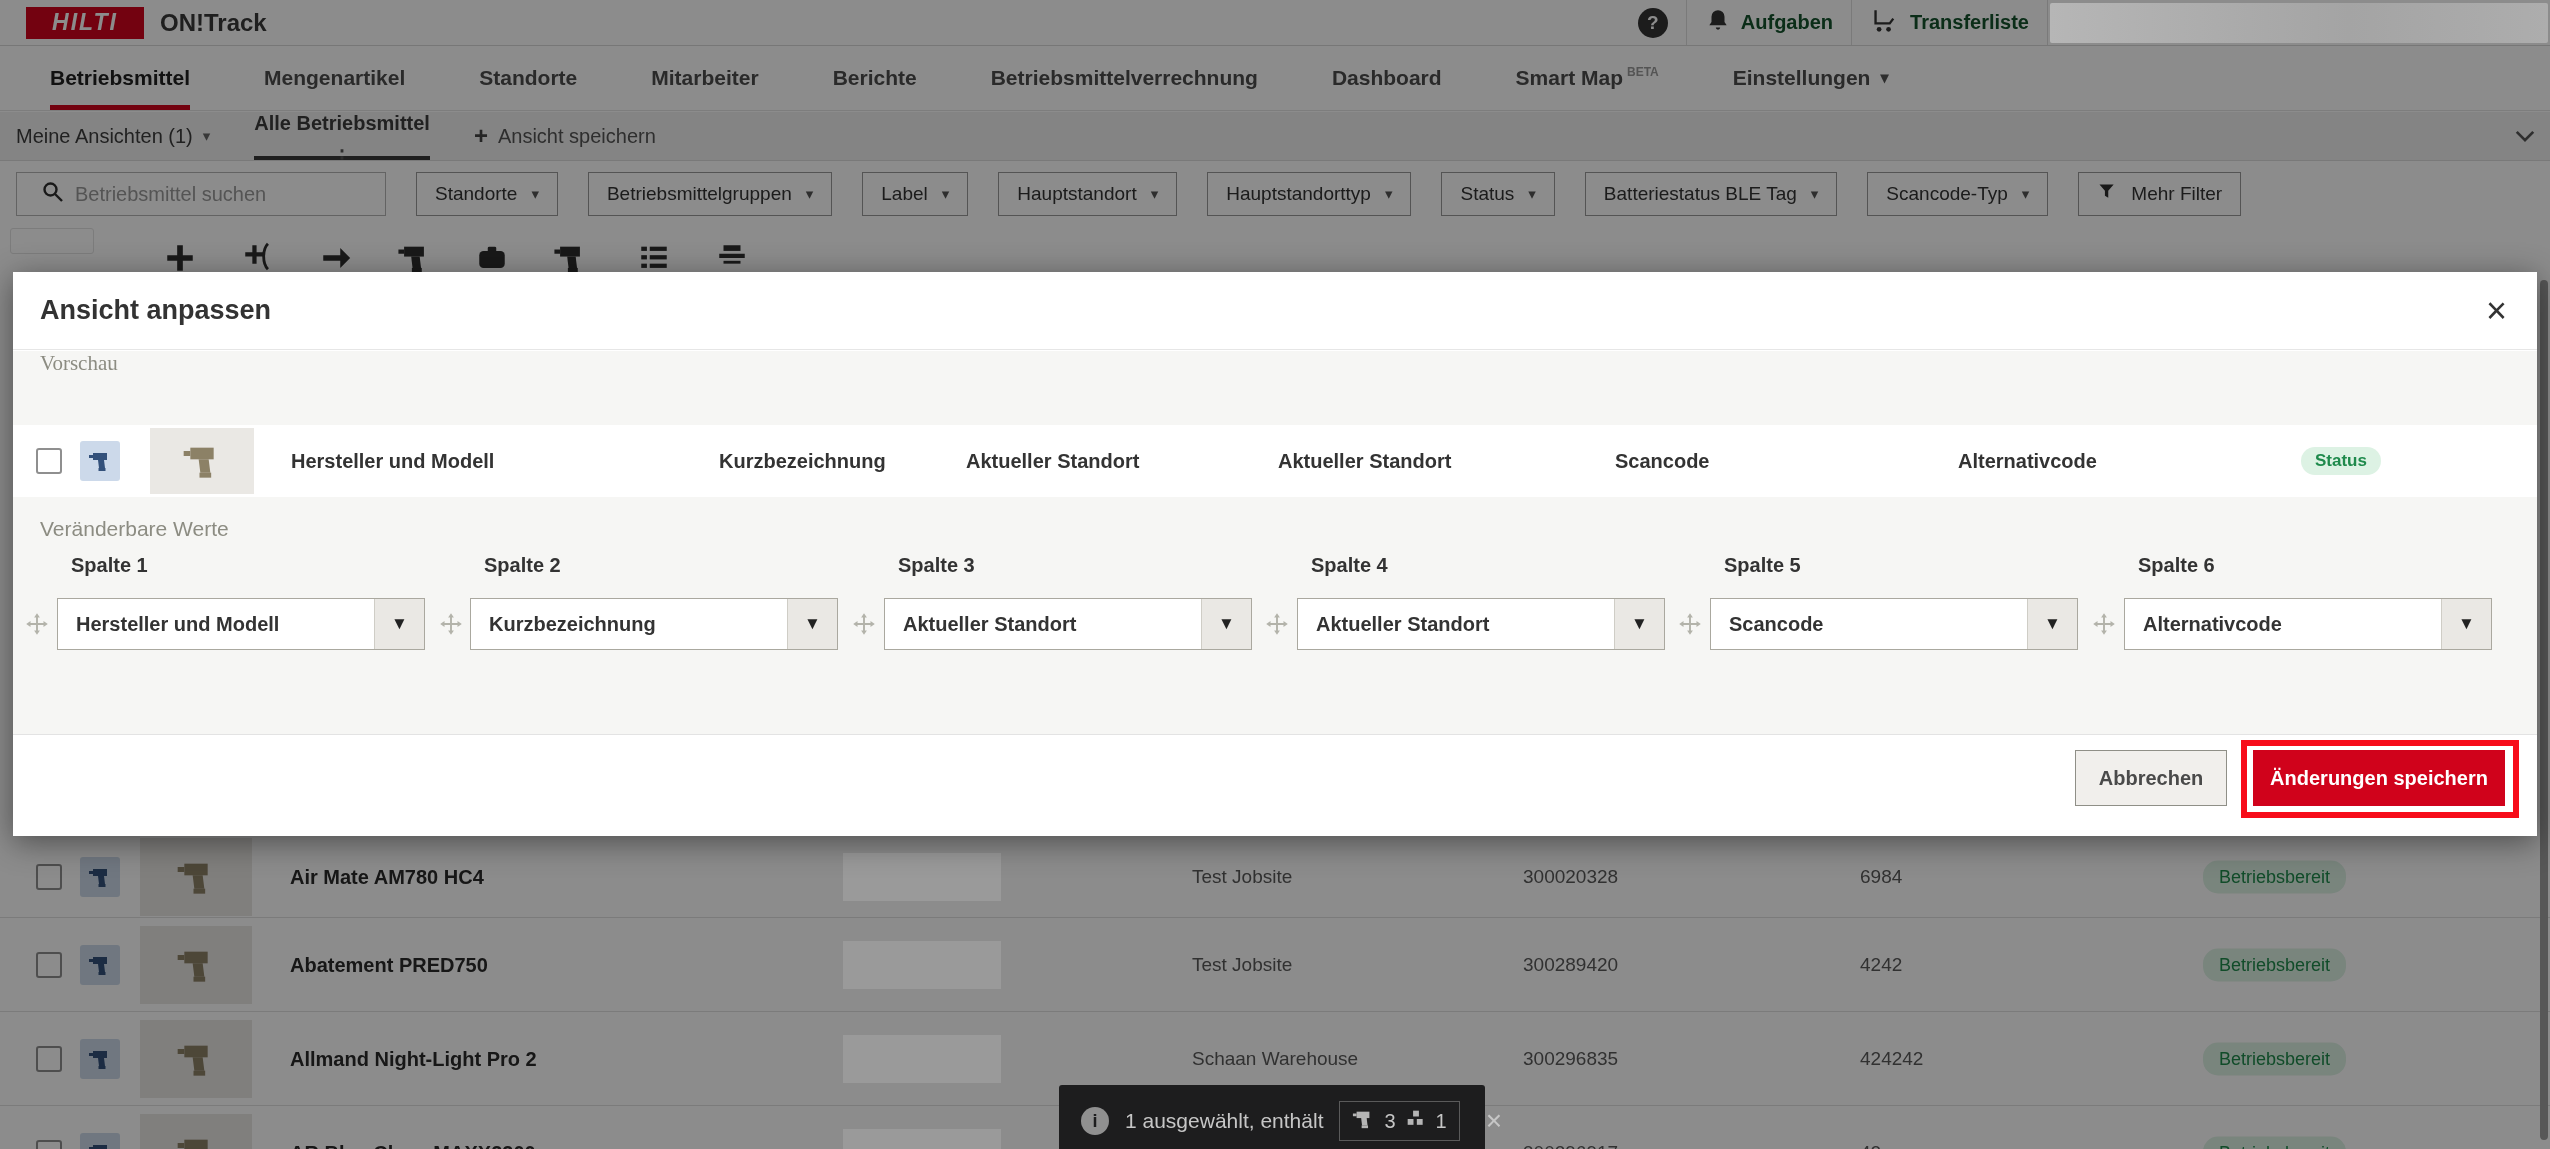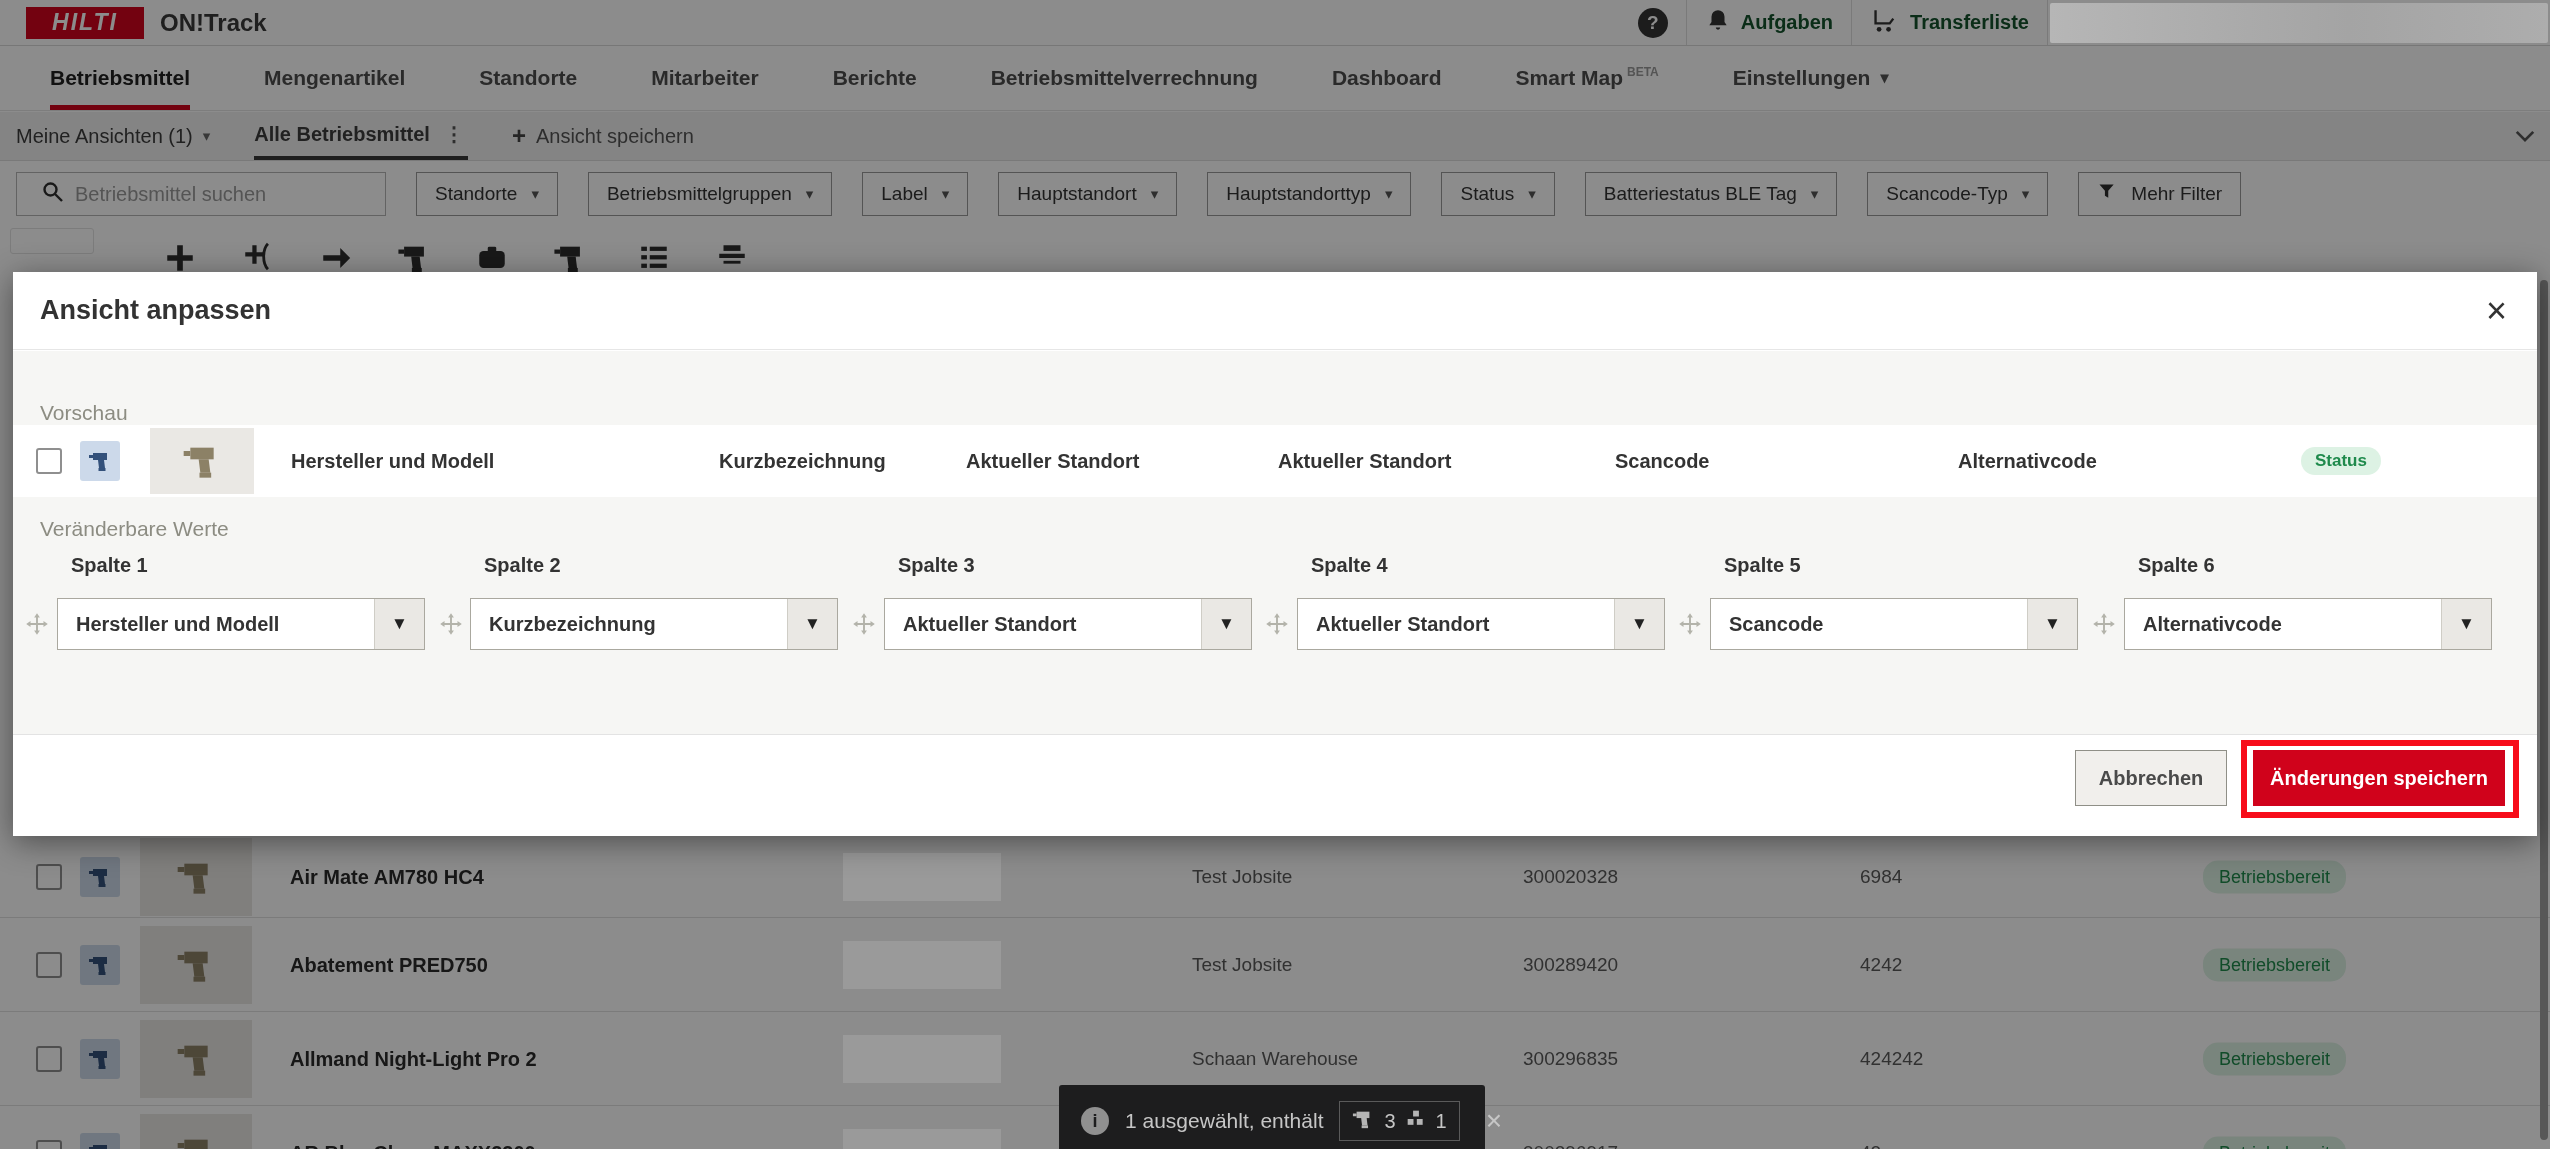--- a/index.html
+++ b/index.html
@@ -20,21 +20,21 @@
   
   .navtabs { position:absolute; left:0; top:46px; width:2550px; height:65px; background:#fff; border-bottom:1px solid #e4e4e4; display:flex; align-items:stretch; padding-left:50px; gap:74px; }
   .tab { display:flex; align-items:center; font-size:21px; font-weight:bold; color:#4d4d4d; border-bottom:5px solid transparent; padding-top:4px; }
   .tab.active { color:#222; border-bottom-color:#d2051e; }
   .tab sup { font-size:12px; color:#9a9a9a; margin-left:4px; transform:translateY(-6px); font-weight:bold; }
   .tab .dd { margin-left:10px; font-size:16px; color:#555; }
 
   
   .viewsbar { position:absolute; left:0; top:112px; width:2550px; height:49px; background:#f1f1f1; border-bottom:1px solid #dcdcdc; display:flex; align-items:stretch; padding-left:16px; }
   .viewsbar .vb-item { display:flex; align-items:center; gap:10px; font-size:20px; color:#3c3c3c; margin-right:44px; }
-  .vb-active { font-weight:bold; color:#222; border-bottom:4px solid #3a3a3a; }
+  .vb-active { font-weight:bold; color:#222; border-bottom:4px solid #3a3a3a;flex-direction:column; }
   .vb-dots { font-size:20px; color:#555; padding:0 4px; }
   .vb-plus { font-size:24px; font-weight:bold; color:#444; }
   .vb-save { color:#555; }
   .vb-chevron { margin-left:auto; margin-right:14px; display:flex; align-items:center; }
 
   
   .filterbar { position:absolute; left:0; top:162px; width:2550px; height:64px; background:#fff; display:flex; align-items:center; padding-left:16px; gap:30px; }
   .searchbox { width:370px; height:44px; border:1px solid #b5b5b5; background:#fff; display:flex; align-items:center; padding:0 24px; gap:10px; }
   .searchbox input { border:none; outline:none; flex:1; font-size:20px; color:#333; font-family:"Liberation Sans",sans-serif; background:transparent; }
   .searchbox input::placeholder { color:#9a9a9a; }
@@ -68,21 +68,21 @@
   .scrollbar { position:absolute; right:2px; top:280px; width:8px; height:860px; background:#9f9f9f; border-radius:4px; }
 
   
   .overlay { position:absolute; left:0; top:0; width:2550px; height:1149px; background:rgba(0,0,0,0.45); z-index:10; }
 
   
   .modal { position:absolute; left:13px; top:272px; width:2524px; height:564px; background:#fff; z-index:20; box-shadow:0 6px 30px rgba(0,0,0,.45); }
   .m-header { position:absolute; left:0; top:0; width:100%; height:78px; border-bottom:1px solid #e6e6e6; display:flex; align-items:center; }
   .m-title { margin-left:27px; font-size:27px; font-weight:bold; color:#333; }
   .m-close { margin-left:auto; margin-right:30px; font-size:36px; color:#333; line-height:1; }
-  .m-strip { position:absolute; left:0; top:79px; width:100%; height:74px; background:#f6f6f4; display:flex; align-items:flex-end; }
+  .m-strip { position:absolute; left:0; top:79px; width:100%; height:74px; background:#f6f6f4; display:flex; align-items:flex-start;font-family:Liberation Serif, serif; }
   .m-strip-label { margin-left:27px; font-size:21px; color:#8c8c82; }
   .m-preview { position:absolute; left:0; top:153px; width:100%; height:72px; background:#fff; }
   .m-preview .chk { position:absolute; left:23px; top:50%; transform:translateY(-50%); }
   .m-preview .chip-blue { left:67px; }
   .m-preview .thumb { left:137px; width:104px; height:66px; }
   .pcol { position:absolute; top:50%; transform:translateY(-50%); font-size:20px; font-weight:bold; color:#333; white-space:nowrap; }
   .m-gray { position:absolute; left:0; top:225px; width:100%; height:237px; background:#f6f6f4; }
   .m-gray-label { position:absolute; left:27px; top:20px; font-size:21px; color:#8c8c82; }
   .spalte-label { position:absolute; top:282px; font-size:20px; font-weight:bold; color:#333; }
   .sel { position:absolute; top:326px; width:368px; height:52px; background:#fff; border:1px solid #aaa89f; display:flex; align-items:center; }

